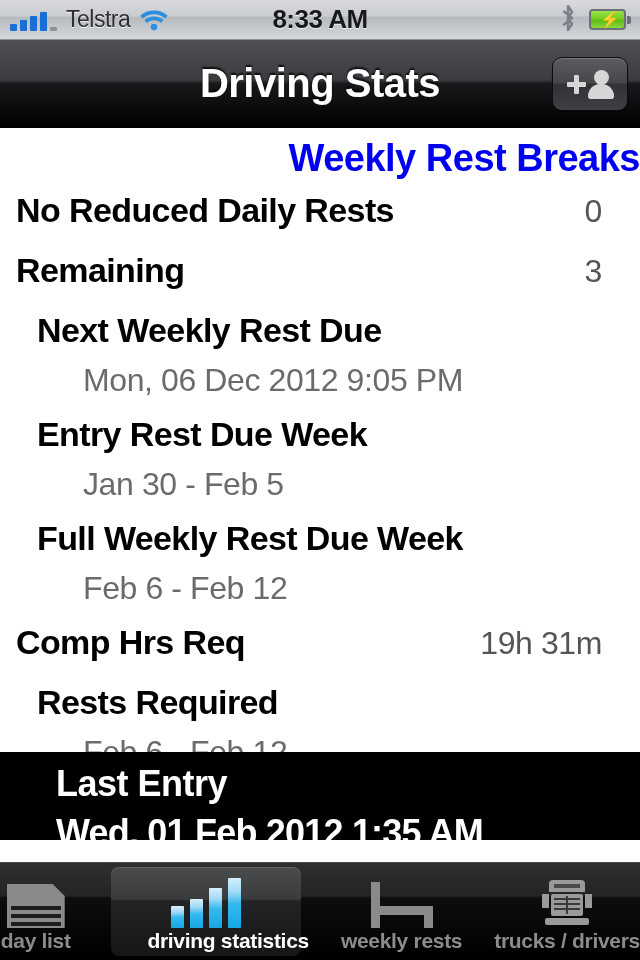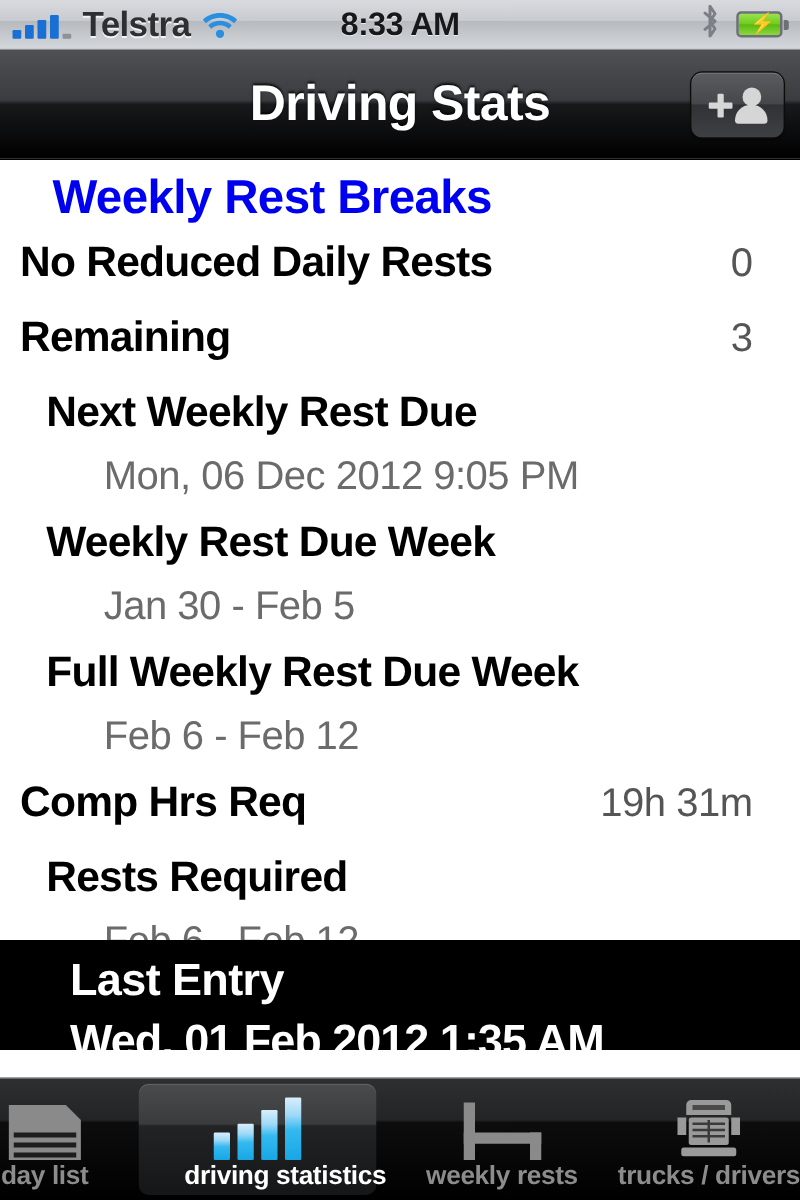--- a/index.html
+++ b/index.html
@@ -17,21 +17,21 @@
     position:absolute; top:0; left:0; width:640px; height:40px;
     background:linear-gradient(to bottom, #d8dade 0%, #c8cbd0 42%, #b6babf 43%, #d4d7db 100%);
     border-bottom:1px solid #8d9096;
     display:flex; align-items:center;
   }
   .sb-left { display:flex; align-items:center; padding-left:10px; gap:9px; }
   .signal { display:flex; align-items:flex-end; gap:3px; height:22px; }
   .signal i { display:block; width:7px; background:#1a6fd4; border-radius:1px; }
   .signal i.b1{height:7px;} .signal i.b2{height:11px;} .signal i.b3{height:15px;} .signal i.b4{height:19px;}
   .signal i.off{height:4px;background:#8e9298;}
-  .carrier { font-size:28px; font-weight:bold; color:#2d2f33; letter-spacing:-.5px;
+  .carrier { font-size:23px; font-weight:normal; color:#2d2f33; letter-spacing:-.5px;
              text-shadow:0 1px 0 rgba(255,255,255,.75); }
   .wifi { width:30px; height:24px; position:relative; }
   .clock {
     position:absolute; left:0; right:0; text-align:center;
     font-size:26px; font-weight:bold; color:#17181a; letter-spacing:-.5px;
     text-shadow:0 1px 0 rgba(255,255,255,.7);
   }
   .sb-right { position:absolute; right:9px; display:flex; align-items:center; gap:12px; }
   .battery { width:42px; height:21px; position:relative; }
   .batt-body {
@@ -74,21 +74,21 @@
   }
   .person-g .body {
     position:absolute; left:0; top:15px; width:26px; height:15px;
     background:#d6d6d6; border-radius:13px 13px 3px 3px;
   }
 
   
   .content { position:absolute; top:128px; left:0; width:640px; height:624px; background:#fff; }
   .section-header {
     font-size:38px; font-weight:bold; color:#0000f0;
-    padding:4px 0 0 42px; letter-spacing:-.5px; line-height:52px;
+    padding:4px 0 0 42px; letter-spacing:-.5px; line-height:52px;text-align:right;
   }
   .row { position:relative; padding:0 38px 0 16px; }
   .row-inline { display:flex; align-items:baseline; justify-content:space-between; height:60px; }
   .row-label {
     font-size:34px; font-weight:bold; color:#000; letter-spacing:-.6px; line-height:52px;
   }
   .row-value-right {
     font-size:32px; color:#555555; letter-spacing:-.4px; line-height:52px; white-space:nowrap;
   }
   .row-stacked { padding-bottom:4px;margin-left:21px; }
@@ -229,21 +229,21 @@
       <span class="row-label">Remaining</span>
       <span class="row-value-right">3</span>
     </div>
 
     <div class="row row-stacked">
       <div class="row-label">Next Weekly Rest Due</div>
       <div class="row-sub">Mon, 06 Dec 2012 9:05 PM</div>
     </div>
 
     <div class="row row-stacked">
-      <div class="row-label">Weekly Rest Due Week</div>
+      <div class="row-label">Entry Rest Due Week</div>
       <div class="row-sub">Jan 30 - Feb 5</div>
     </div>
 
     <div class="row row-stacked">
       <div class="row-label">Full Weekly Rest Due Week</div>
       <div class="row-sub">Feb 6 - Feb 12</div>
     </div>
 
     <div class="row row-inline">
       <span class="row-label">Comp Hrs Req</span>

